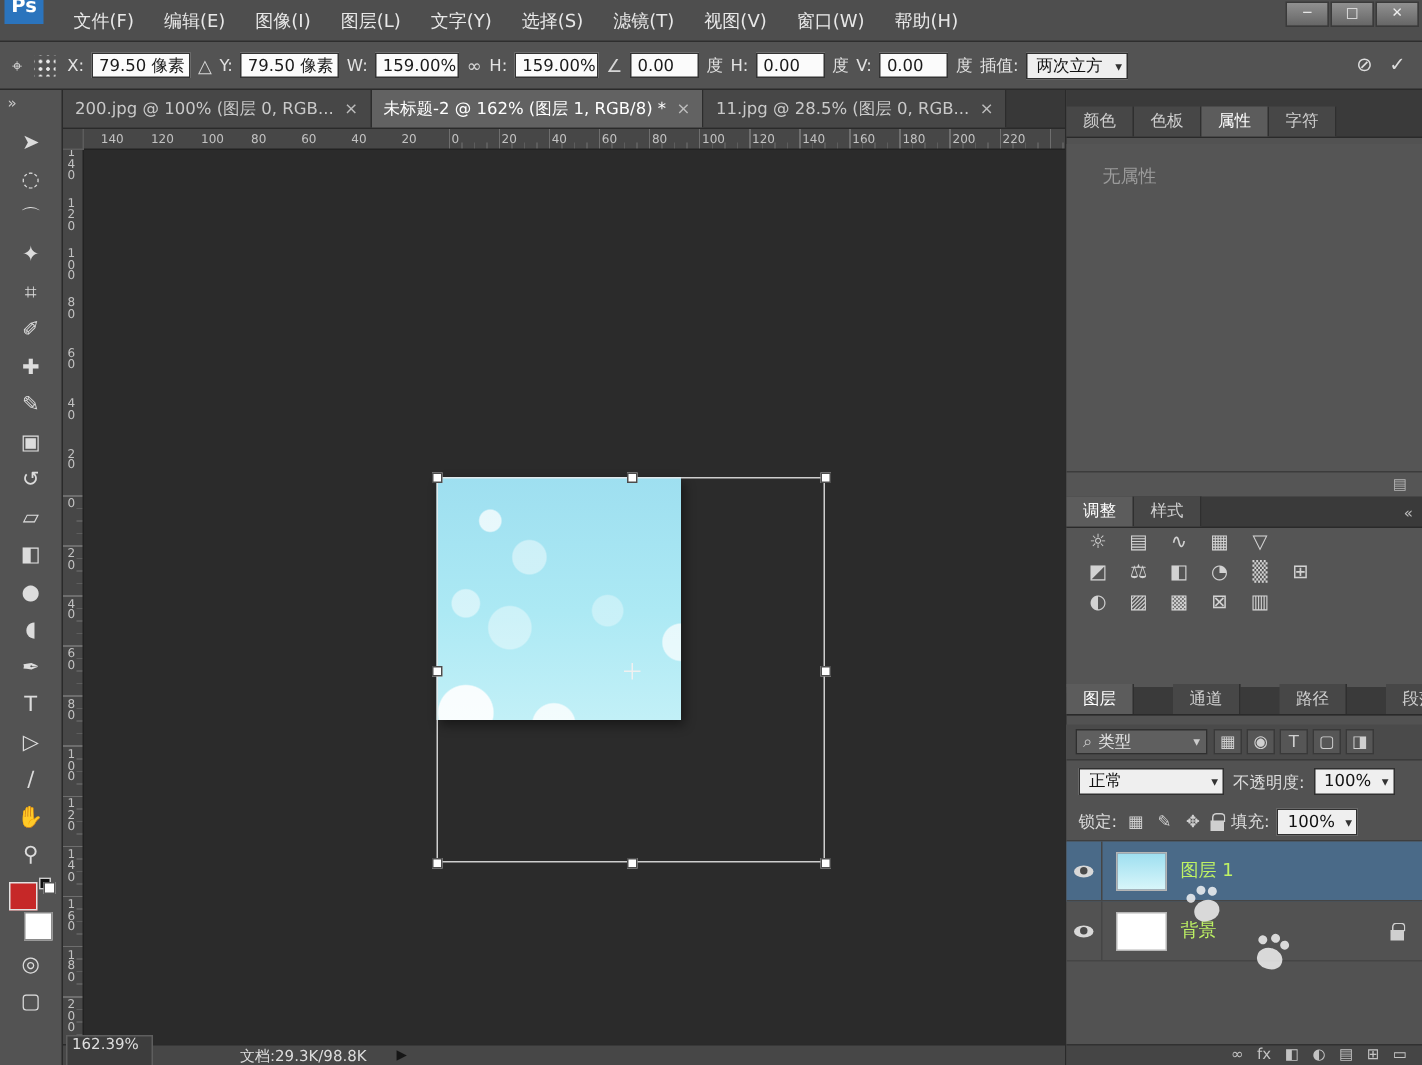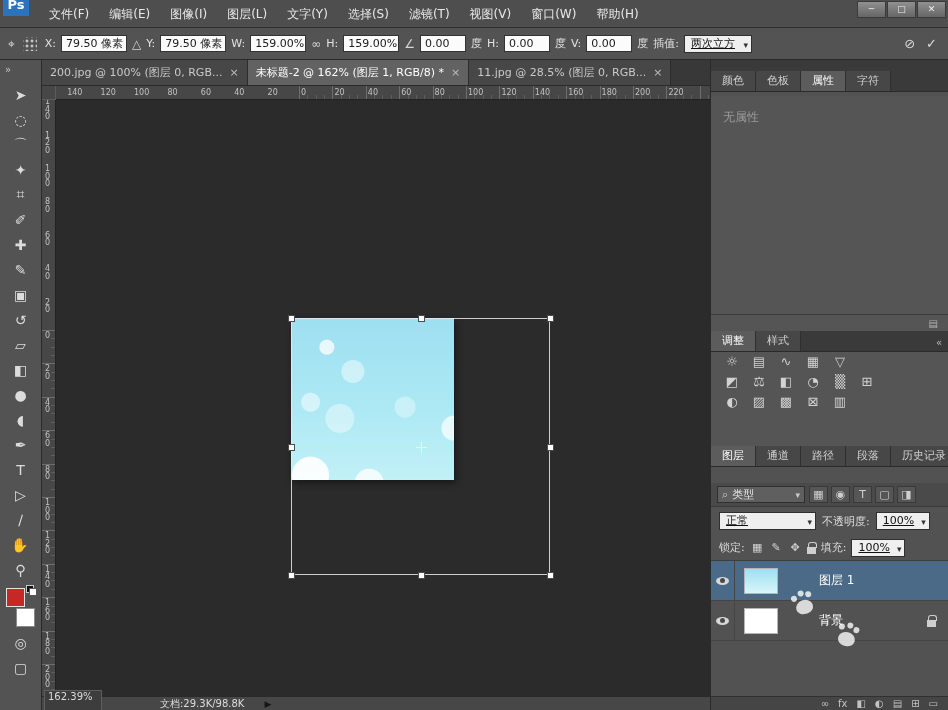--- a/index.html
+++ b/index.html
@@ -13,21 +13,21 @@
   .win-controls { margin-left:auto; display:flex; align-items:flex-start; height:100%; padding:1px 2px 0 0; }
   .win-btn { width:29px; height:17px; background:linear-gradient(#909090,#666); border:1px solid #3a3a3a; color:#eee; font-size:9px; line-height:15px; text-align:center; margin-left:1px; }
 
   
   .optionsbar { position:absolute; top:28px; left:0; width:100%; height:32px; background:#535353; border-bottom:1px solid #2a2a2a; display:flex; align-items:center; gap:5px; font-size:11px; padding:0 8px; z-index:5; }
   .ob-label { color:#e2e2e2; white-space:nowrap; }
   .ob-icon { color:#d5d5d5; font-size:12px; }
   .ob-field { background:#fbfbfb; color:#1a1a1a; border:1px solid #333; height:17px; line-height:15px; padding:0 4px; white-space:nowrap; }
   .w66{width:66px} .w56{width:56px} .w46{width:46px}
   .ref-grid { width:14px; height:14px; margin:0 3px; background-image:radial-gradient(#e8e8e8 1px, transparent 1.4px); background-size:5px 5px; background-position:1.5px 1.5px; }
-  .dd { background:#efefef; border:1px solid #2f2f2f; color:#111; height:18px; line-height:16px; font-size:11px; padding:0 16px 0 6px; position:relative; white-space:nowrap;text-decoration:underline; }
+  .dd { background:#efefef; border:1px solid #2f2f2f; color:#111; height:18px; line-height:16px; font-size:11px; padding:0 16px 0 6px; position:relative; white-space:nowrap; }
   .dd::after { content:"▾"; position:absolute; right:3px; top:1px; font-size:9px; color:#333; }
   .ob-spacer { flex:1; }
   .ob-commit { color:#ddd; font-size:13px; padding:0 3px; }
 
   
   .tabbar { position:absolute; top:60px; left:42px; width:668px; height:26px; background:#383838; display:flex; align-items:stretch; border-bottom:1px solid #2a2a2a; z-index:4; }
   .doc-tab { display:flex; align-items:center; padding:0 8px; background:#474747; color:#c9c9c9; font-size:11px; border-right:1px solid #2c2c2c; white-space:nowrap; max-width:245px; overflow:hidden; }
   .doc-tab.active { background:#626262; color:#fff; }
   .tab-label { overflow:hidden; text-overflow:ellipsis; }
   .tab-close { margin-left:7px; color:#bdbdbd; font-size:11px; }
@@ -76,31 +76,31 @@
 
   
   .right-panels { position:absolute; left:710px; top:60px; width:238px; height:650px; background:#525252; border-left:1px solid #2a2a2a; z-index:4; }
   .panel-tabs { position:absolute; left:0; right:0; background:#3a3a3a; display:flex; align-items:flex-end; border-bottom:1px solid #2a2a2a; }
   .ptab { height:20px; line-height:20px; padding:0 11px; font-size:11px; color:#cfcfcf; background:#474747; border-right:1px solid #2f2f2f; white-space:nowrap; }
   .ptab.active { background:#5c5c5c; color:#fff; }
   .collapse-icon { margin-left:auto; color:#bbb; font-size:10px; padding:0 6px 3px 0; }
 
   .pg1-tabs { top:0; height:32px; }
   .pg1-body { position:absolute; top:36px; left:0; right:0; height:235px; background:#555; }
-  .props-text { padding:13px 0 0 12px; font-size:12px; color:#9b9b9b; }
+  .props-text { padding:13px 0 0 24px; font-size:12px; color:#9b9b9b; }
   .props-footer { position:absolute; bottom:0; left:0; right:0; height:17px; border-top:1px solid #3c3c3c; display:flex; justify-content:flex-end; align-items:center; padding:0 10px; }
   .pf-icon { color:#b5b5b5; font-size:10px; }
 
   .pg2-tabs { top:271px; height:21px; }
   .pg2-body { position:absolute; top:292px; left:0; right:0; height:110px; background:#555; }
   .adjust-title { padding:7px 0 3px 12px; font-size:12px; color:#c9c9c9; }
   .adj-row { display:flex; gap:9px; padding:2px 0 2px 12px; }
   .adj-icon { width:18px; height:16px; color:#d2d2d2; font-size:13px; line-height:16px; text-align:center; }
 
-  .pg3-tabs { top:388px; height:19px; }
+  .pg3-tabs { top:398px; height:19px;gap:26px; }
   .pg3-body { position:absolute; top:423px; left:0; right:0; bottom:14px; background:#525252; }
   .filter-row { height:24px; background:#4a4a4a; display:flex; align-items:center; padding:0 6px; gap:4px; border-bottom:1px solid #3a3a3a; }
   .filter-select { height:17px; background:#5f5f5f; border:1px solid #2f2f2f; color:#e5e5e5; font-size:11px; display:flex; align-items:center; padding:0 4px; gap:4px; width:88px; }
   .filter-select .arrow { margin-left:auto; font-size:9px; color:#ccc; }
   .mag { font-size:11px; color:#ccc; }
   .filter-icons { display:flex; gap:3px; }
   .ficon { width:19px; height:17px; background:#565656; border:1px solid #393939; color:#cfcfcf; font-size:11px; text-align:center; line-height:16px; }
 
   .blend-row { height:28px; display:flex; align-items:center; padding:0 8px; gap:6px; font-size:11px; color:#dcdcdc; }
   .blend-select { width:97px; }
@@ -112,21 +112,21 @@
   .css-lock::before { content:""; position:absolute; left:1px; top:-5px; width:7px; height:5px; border:1.5px solid #cfcfcf; border-bottom:none; border-radius:3px 3px 0 0; }
 
   .layer-row { height:40px; display:flex; align-items:center; border-bottom:1px solid #454545; }
   .layer-row.selected { background:var(--sel-layer,#4a6a88); }
   .eye-cell { width:24px; align-self:stretch; border-right:1px solid #454545; display:flex; align-items:center; justify-content:center; }
   .eye { width:13px; height:8px; background:#d8d8d8; border-radius:50%; position:relative; }
   .eye::after { content:""; position:absolute; left:4px; top:1.5px; width:5px; height:5px; border-radius:50%; background:#4a4a4a; }
   .layer-thumb { width:34px; height:26px; margin:0 9px; border:1px solid #b5b5b5; flex:none; }
   .thumb-sky { background:linear-gradient(180deg,#9edff0,#d8f6fa); }
   .thumb-white { background:#fff; }
-  .layer-name { font-size:12px; color:#ffffff; flex:1; white-space:nowrap;margin-left:32px; }
+  .layer-name { font-size:12px; color:#bef264; flex:1; white-space:nowrap; }
   .layer-lock { margin-right:12px; }
 
   .layers-footer { position:absolute; bottom:0; left:0; right:0; height:14px; background:#454545; border-top:1px solid #313131; display:flex; align-items:center; justify-content:flex-end; gap:9px; padding:0 10px; }
   .lf-icon { color:#c3c3c3; font-size:10px; line-height:13px; }
 
   
   .statusbar { position:absolute; left:42px; top:696px; width:668px; height:14px; background:#474747; border-top:1px solid #2a2a2a; display:flex; align-items:center; font-size:10px; color:#ddd; z-index:4; }
   .zoom-field { width:58px; height:28px; background:#3d3d3d; border:1px solid #5e5e5e; margin-left:2px; padding:0 3px; line-height:11px; }
   .doc-info { margin-left:58px; white-space:nowrap; }
   .status-arrow { margin-left:20px; color:#161616; font-size:9px; }

